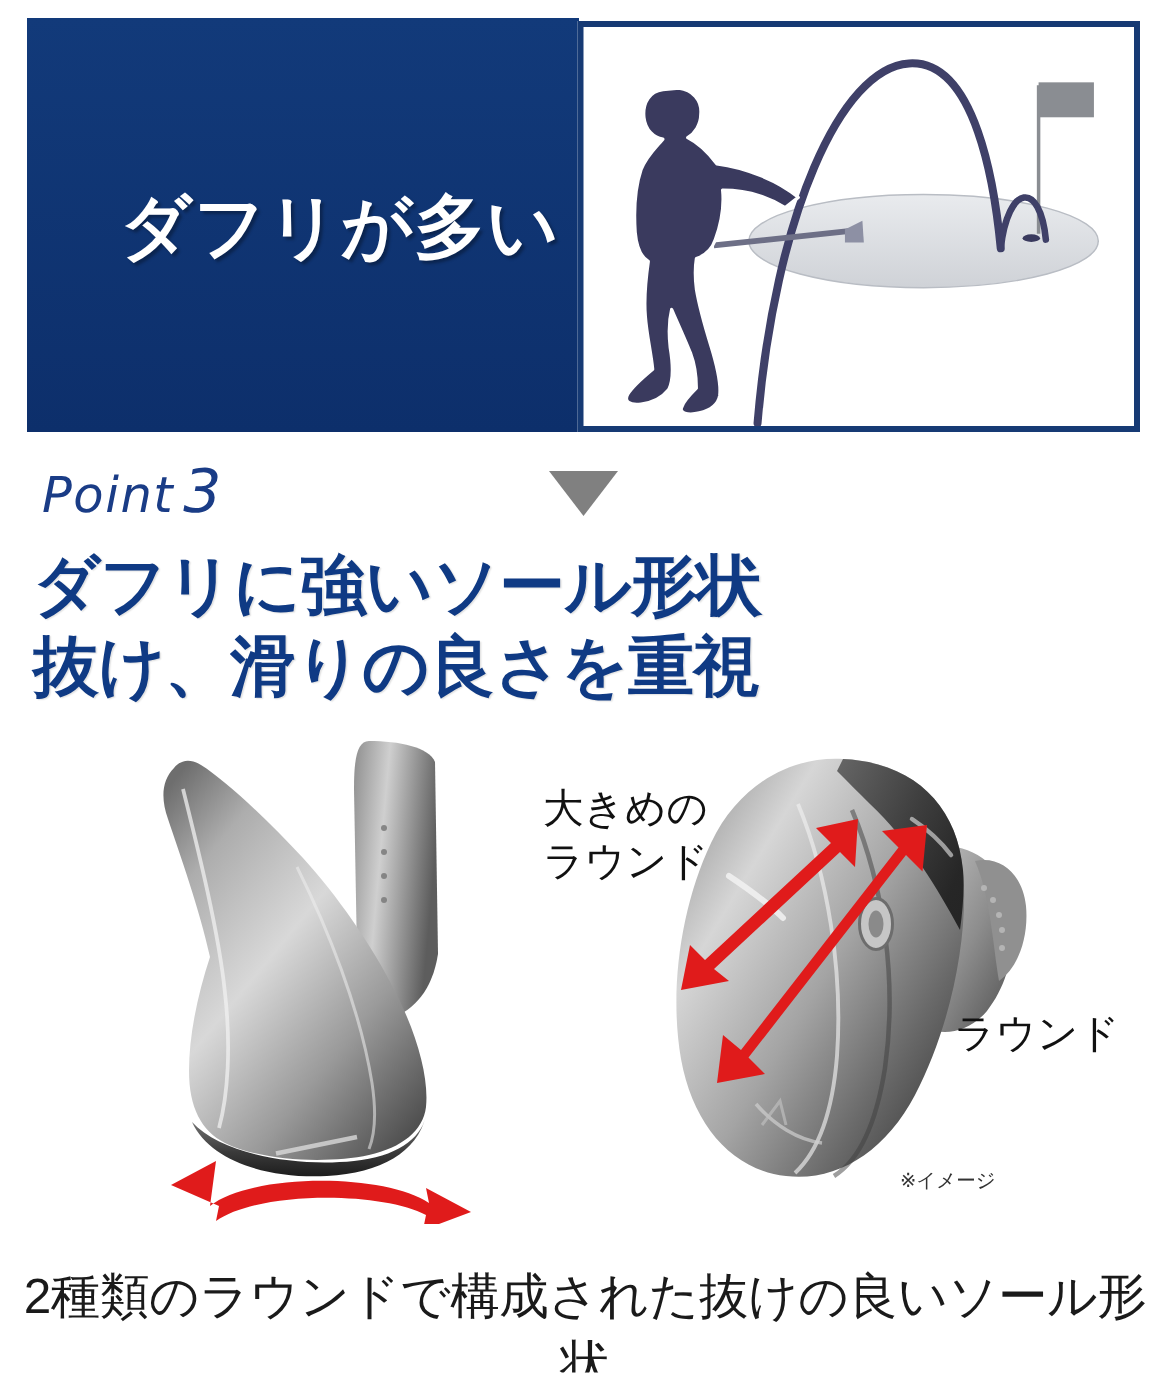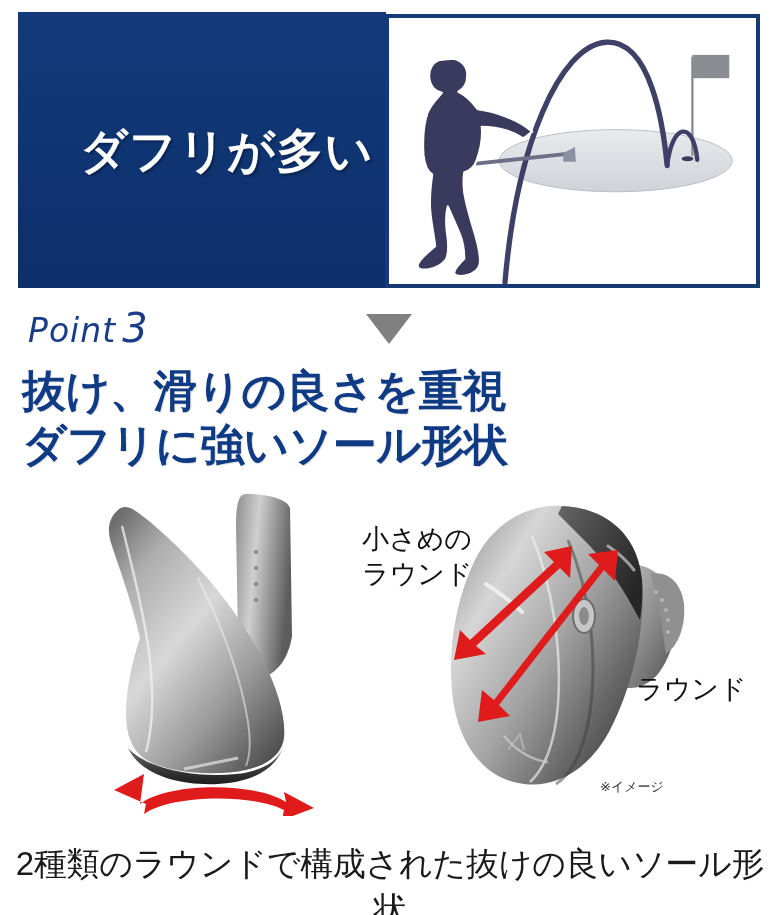--- a/index.html
+++ b/index.html
@@ -231,22 +231,22 @@
   </div>
 </div>
 
 <div id="point-label">
   <span>Point</span><span class="pnum">3</span>
 </div>
 
 <div id="down-triangle"></div>
 
 <div id="heading-lines">
+  <div>ダフリに強いソール形状</div>
   <div>抜け、滑りの良さを重視</div>
-  <div>ダフリに強いソール形状</div>
 </div>
 
 <div id="product-area">
 
   <div id="club-left">
     <svg class="club-svg" viewBox="0 0 270 330" preserveAspectRatio="xMidYMid meet">
       <defs>
         <linearGradient id="metalA" x1="0.1" y1="0" x2="0.9" y2="1">
           <stop offset="0%" stop-color="#6e6e6e"></stop>
           <stop offset="18%" stop-color="#adadad"></stop>
@@ -377,21 +377,21 @@
       <g fill="#e01b1b">
         <path d="M 206 62
                  L 176 66 L 187 77
                  L 82 212 L 70 202 L 66 234 L 98 228 L 87 217 L 192 82 L 203 93 Z"></path>
       </g>
     </svg>
   </div>
 </div>
 
 <div id="label-big-round">
-  <div>小さめの</div>
+  <div>大きめの</div>
   <div>ラウンド</div>
 </div>
 
 <div id="label-small-round">
   <div>ラウンド</div>
 </div>
 
 <div id="image-note">※イメージ</div>
 
 <div id="bottom-caption">2種類のラウンドで構成された抜けの良いソール形状</div>

